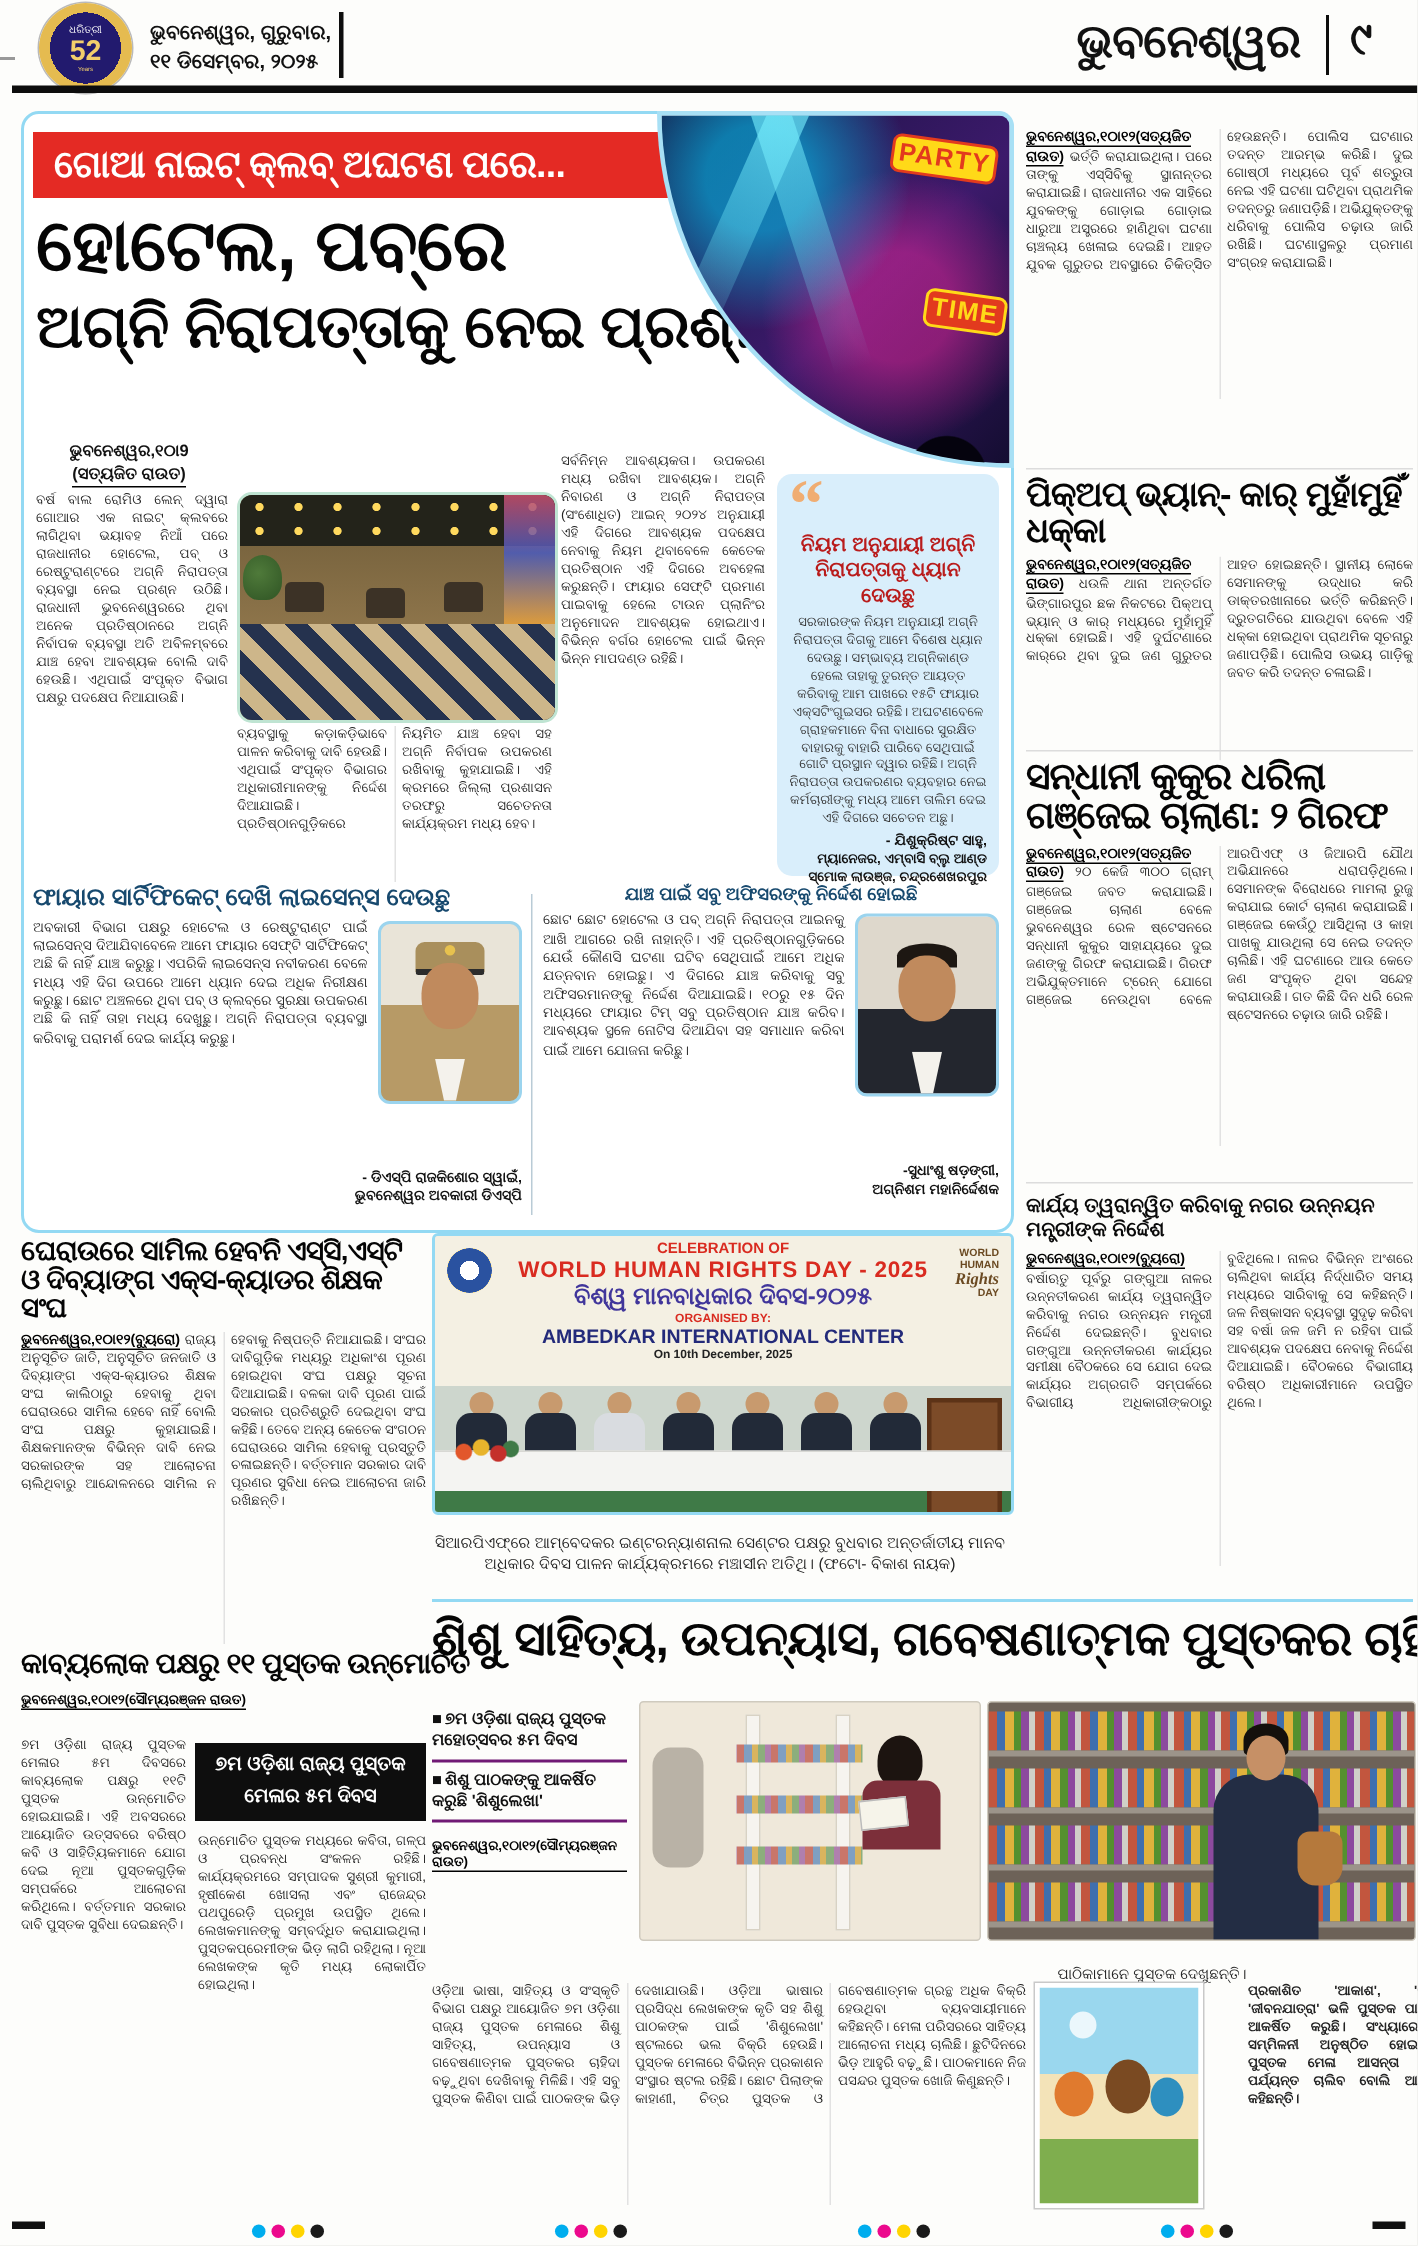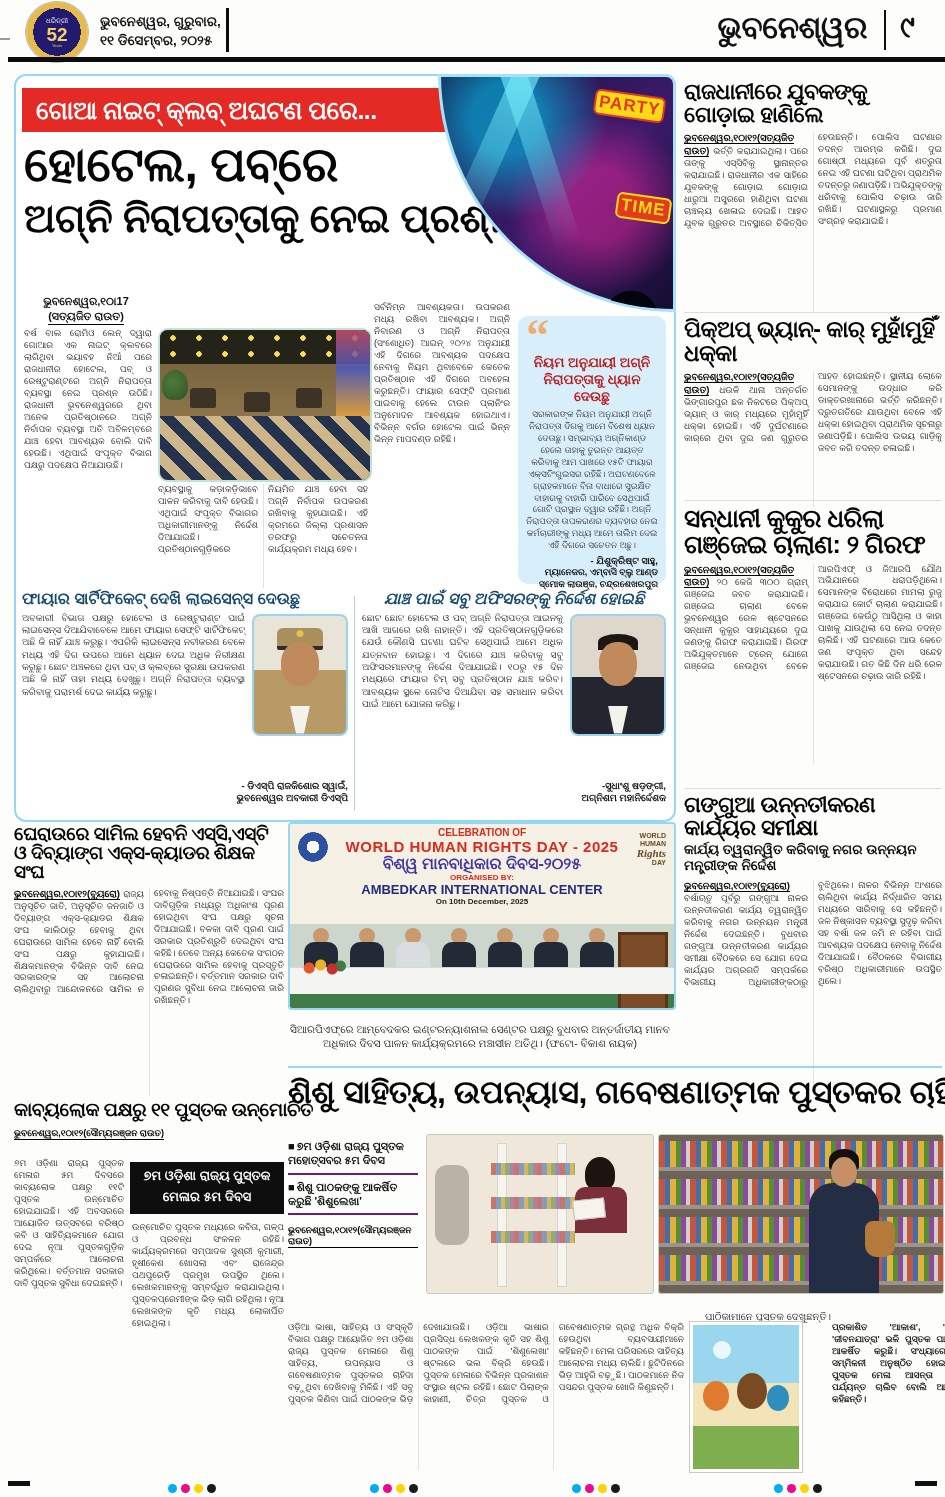--- a/index.html
+++ b/index.html
@@ -146,21 +146,21 @@
 
     <div class="abs clubphoto" style="right:-2px;top:-2px;width:232px;height:232px;">
       <div class="beam" style="left:36px;"></div>
       <div class="beam" style="left:86px;transform:rotate(-18deg);"></div>
       <div class="comic" style="right:8px;top:16px;">PARTY</div>
       <div class="comic" style="right:2px;top:118px;background:#e23a1e;color:#ffd918;border-color:#ffd918;">TIME</div>
       <div class="crowd"></div>
     </div>
 
     <div class="abs" style="left:0;top:218px;width:140px;text-align:center;font-weight:bold;font-size:11px;line-height:1.35;">
-      <div>ଭୁବନେଶ୍ୱର,୧୦ା17</div>
+      <div>ଭୁବନେଶ୍ୱର,୧୦ା9</div>
       <div style="border-bottom:1px solid #000;display:inline-block;">(ସତ୍ୟଜିତ ରାଉତ)</div>
     </div>
 
     <div class="abs bodytxt" style="left:8px;top:252px;width:128px;height:260px;">ବର୍ଷ ବାଲ ରୋମିଓ ଲେନ୍ ଦ୍ୱାରା ଗୋଆର ଏକ ନାଇଟ୍ କ୍ଲବରେ ଲାଗିଥିବା ଭୟାବହ ନିଆଁ ପରେ ରାଜଧାନୀର ହୋଟେଲ, ପବ୍ ଓ ରେଷ୍ଟୁରାଣ୍ଟରେ ଅଗ୍ନି ନିରାପତ୍ତା ବ୍ୟବସ୍ଥା ନେଇ ପ୍ରଶ୍ନ ଉଠିଛି। ରାଜଧାନୀ ଭୁବନେଶ୍ୱରରେ ଥିବା ଅନେକ ପ୍ରତିଷ୍ଠାନରେ ଅଗ୍ନି ନିର୍ବାପକ ବ୍ୟବସ୍ଥା ଅତି ଅବିଳମ୍ବରେ ଯାଞ୍ଚ ହେବା ଆବଶ୍ୟକ ବୋଲି ଦାବି ହେଉଛି। ଏଥିପାଇଁ ସଂପୃକ୍ତ ବିଭାଗ ପକ୍ଷରୁ ପଦକ୍ଷେପ ନିଆଯାଉଛି।</div>
 
     <div class="abs restphoto" style="left:142px;top:252px;width:210px;height:150px;">
       <div class="rest-ceil"></div>
       <div class="rest-mid"></div>
       <div class="chair" style="left:30px;top:58px;"></div>
       <div class="chair" style="left:84px;top:62px;"></div>
@@ -192,36 +192,35 @@
             <div class="head"></div>
             <div class="shirt"></div>
         </div>
         <span>ଅବକାରୀ ବିଭାଗ ପକ୍ଷରୁ ହୋଟେଲ ଓ ରେଷ୍ଟୁରାଣ୍ଟ ପାଇଁ ଲାଇସେନ୍ସ ଦିଆଯିବାବେଳେ ଆମେ ଫାୟାର ସେଫ୍ଟି ସାର୍ଟିଫିକେଟ୍ ଅଛି କି ନାହିଁ ଯାଞ୍ଚ କରୁଛୁ। ଏପରିକି ଲାଇସେନ୍ସ ନବୀକରଣ ବେଳେ ମଧ୍ୟ ଏହି ଦିଗ ଉପରେ ଆମେ ଧ୍ୟାନ ଦେଇ ଅଧିକ ନିରୀକ୍ଷଣ କରୁଛୁ। ଛୋଟ ଅଞ୍ଚଳରେ ଥିବା ପବ୍ ଓ କ୍ଲବ୍‌ରେ ସୁରକ୍ଷା ଉପକରଣ ଅଛି କି ନାହିଁ ତାହା ମଧ୍ୟ ଦେଖୁଛୁ। ଅଗ୍ନି ନିରାପତ୍ତା ବ୍ୟବସ୍ଥା କରିବାକୁ ପରାମର୍ଶ ଦେଇ କାର୍ଯ୍ୟ କରୁଛୁ।</span>
       </div>
       <div class="attr">- ଡିଏସ୍‌ପି ରାଜକିଶୋର ସ୍ୱାଇଁ,</div>
       <div class="attr">ଭୁବନେଶ୍ୱର ଅବକାରୀ ଡିଏସ୍‌ପି</div>
     </div>
 
     <div class="abs" style="left:346px;top:514px;width:304px;height:222px;">
-      <div class="subhl" style="font-size:16px;text-align:center;line-height:1.1;font-style:italic;">ଯାଞ୍ଚ ପାଇଁ ସବୁ ଅଫିସରଙ୍କୁ ନିର୍ଦ୍ଦେଶ ହୋଇଛି</div>
+      <div class="subhl" style="font-size:12px;text-align:center;line-height:1.1;">ଯାଞ୍ଚ ପାଇଁ ସବୁ ଅଫିସରଙ୍କୁ ନିର୍ଦ୍ଦେଶ ହୋଇଛି</div>
       <div class="bodytxt" style="height:168px;margin-top:4px;font-size:9.3px;">
         <div class="portrait p-suit">
           <div class="hair"></div>
             <div class="head"></div>
             <div class="shirt"></div>
         </div>
         <span>ଛୋଟ ଛୋଟ ହୋଟେଲ ଓ ପବ୍ ଅଗ୍ନି ନିରାପତ୍ତା ଆଇନକୁ ଆଖି ଆଗରେ ରଖି ନାହାନ୍ତି। ଏହି ପ୍ରତିଷ୍ଠାନଗୁଡ଼ିକରେ ଯେଉଁ କୌଣସି ଘଟଣା ଘଟିବ ସେଥିପାଇଁ ଆମେ ଅଧିକ ଯତ୍ନବାନ ହୋଇଛୁ। ଏ ଦିଗରେ ଯାଞ୍ଚ କରିବାକୁ ସବୁ ଅଫିସରମାନଙ୍କୁ ନିର୍ଦ୍ଦେଶ ଦିଆଯାଇଛି। ୧୦ରୁ ୧୫ ଦିନ ମଧ୍ୟରେ ଫାୟାର ଟିମ୍ ସବୁ ପ୍ରତିଷ୍ଠାନ ଯାଞ୍ଚ କରିବ। ଆବଶ୍ୟକ ସ୍ଥଳେ ନୋଟିସ ଦିଆଯିବା ସହ ସମାଧାନ କରିବା ପାଇଁ ଆମେ ଯୋଜନା କରିଛୁ।</span>
       </div>
       <div class="attr">-ସୁଧାଂଶୁ ଷଡ଼ଙ୍ଗୀ,</div>
       <div class="attr">ଅଗ୍ନିଶମ ମହାନିର୍ଦ୍ଦେଶକ</div>
     </div>
   </div>
 
   <div class="abs" style="left:684px;top:80px;width:258px;height:226px;">
-    <div class="railhl" style="font-size:22px;">ରାଜଧାନୀରେ ଯୁବକଙ୍କୁ ଗୋଡ଼ାଇ ହାଣିଲେ</div>
     <div class="bodytxt cols2" style="height:180px;margin-top:6px;">
       <span class="dl">ଭୁବନେଶ୍ୱର,୧୦ା୧୨(ସତ୍ୟଜିତ ରାଉତ)</span>
       <span>ଭର୍ତ୍ତି କରାଯାଇଥିଲା। ପରେ ତାଙ୍କୁ ଏସ୍‌ସିବିକୁ ସ୍ଥାନାନ୍ତର କରାଯାଇଛି। ରାଜଧାନୀର ଏକ ସାହିରେ ଯୁବକଙ୍କୁ ଗୋଡ଼ାଇ ଗୋଡ଼ାଇ ଧାରୁଆ ଅସ୍ତ୍ରରେ ହାଣିଥିବା ଘଟଣା ଚାଞ୍ଚଲ୍ୟ ଖେଳାଇ ଦେଇଛି। ଆହତ ଯୁବକ ଗୁରୁତର ଅବସ୍ଥାରେ ଚିକିତ୍ସିତ ହେଉଛନ୍ତି। ପୋଲିସ ଘଟଣାର ତଦନ୍ତ ଆରମ୍ଭ କରିଛି। ଦୁଇ ଗୋଷ୍ଠୀ ମଧ୍ୟରେ ପୂର୍ବ ଶତ୍ରୁତା ନେଇ ଏହି ଘଟଣା ଘଟିଥିବା ପ୍ରାଥମିକ ତଦନ୍ତରୁ ଜଣାପଡ଼ିଛି। ଅଭିଯୁକ୍ତଙ୍କୁ ଧରିବାକୁ ପୋଲିସ ଚଢ଼ାଉ ଜାରି ରଖିଛି। ଘଟଣାସ୍ଥଳରୁ ପ୍ରମାଣ ସଂଗ୍ରହ କରାଯାଇଛି।</span>
     </div>
   </div>
 
   <div class="abs railstory" style="left:684px;top:312px;width:258px;height:182px;">
     <div class="railhl" style="font-size:23px;">ପିକ୍ଅପ୍ ଭ୍ୟାନ୍- କାର୍ ମୁହାଁମୁହିଁ ଧକ୍କା</div>
     <div class="bodytxt cols2" style="height:136px;margin-top:6px;">
       <span class="dl">ଭୁବନେଶ୍ୱର,୧୦ା୧୨(ସତ୍ୟଜିତ ରାଉତ)</span>
@@ -232,21 +231,20 @@
   <div class="abs railstory" style="left:684px;top:500px;width:258px;height:282px;">
     <div class="railhl" style="font-size:25px;">ସନ୍ଧାନୀ କୁକୁର ଧରିଲା</div>
     <div class="railhl" style="font-size:25px;">ଗଞ୍ଜେଇ ଚାଲାଣ: ୨ ଗିରଫ</div>
     <div class="bodytxt cols2" style="height:200px;margin-top:6px;">
       <span class="dl">ଭୁବନେଶ୍ୱର,୧୦ା୧୨(ସତ୍ୟଜିତ ରାଉତ)</span>
       <span>୨୦ କେଜି ୩୦୦ ଗ୍ରାମ୍ ଗଞ୍ଜେଇ ଜବତ କରାଯାଇଛି। ଗଞ୍ଜେଇ ଚାଲାଣ ବେଳେ ଭୁବନେଶ୍ୱର ରେଳ ଷ୍ଟେସନରେ ସନ୍ଧାନୀ କୁକୁର ସାହାଯ୍ୟରେ ଦୁଇ ଜଣଙ୍କୁ ଗିରଫ କରାଯାଇଛି। ଗିରଫ ଅଭିଯୁକ୍ତମାନେ ଟ୍ରେନ୍ ଯୋଗେ ଗଞ୍ଜେଇ ନେଉଥିବା ବେଳେ ଆରପିଏଫ୍ ଓ ଜିଆରପି ଯୌଥ ଅଭିଯାନରେ ଧରାପଡ଼ିଥିଲେ। ସେମାନଙ୍କ ବିରୋଧରେ ମାମଲା ରୁଜୁ କରାଯାଇ କୋର୍ଟ ଚାଲାଣ କରାଯାଇଛି। ଗଞ୍ଜେଇ କେଉଁଠୁ ଆସିଥିଲା ଓ କାହା ପାଖକୁ ଯାଉଥିଲା ସେ ନେଇ ତଦନ୍ତ ଚାଲିଛି। ଏହି ଘଟଣାରେ ଆଉ କେତେ ଜଣ ସଂପୃକ୍ତ ଥିବା ସନ୍ଦେହ କରାଯାଉଛି। ଗତ କିଛି ଦିନ ଧରି ରେଳ ଷ୍ଟେସନରେ ଚଢ଼ାଉ ଜାରି ରହିଛି।</span>
     </div>
   </div>
 
   <div class="abs railstory" style="left:684px;top:788px;width:258px;height:292px;">
-    <div class="railhl" style="font-size:22px;">ଗଙ୍ଗୁଆ ଉନ୍ନତୀକରଣ କାର୍ଯ୍ୟର ସମୀକ୍ଷା</div>
     <div class="subhl" style="font-size:13.5px;margin-top:3px;color:#0a0a0a;">କାର୍ଯ୍ୟ ତ୍ୱରାନ୍ୱିତ କରିବାକୁ ନଗର ଉନ୍ନୟନ ମନ୍ତ୍ରୀଙ୍କ ନିର୍ଦ୍ଦେଶ</div>
     <div class="bodytxt cols2" style="height:210px;margin-top:6px;">
       <span class="dl">ଭୁବନେଶ୍ୱର,୧୦ା୧୨(ବ୍ୟୁରୋ)</span>
       <span>ବର୍ଷାଋତୁ ପୂର୍ବରୁ ଗଙ୍ଗୁଆ ନାଳର ଉନ୍ନତୀକରଣ କାର୍ଯ୍ୟ ତ୍ୱରାନ୍ୱିତ କରିବାକୁ ନଗର ଉନ୍ନୟନ ମନ୍ତ୍ରୀ ନିର୍ଦ୍ଦେଶ ଦେଇଛନ୍ତି। ବୁଧବାର ଗଙ୍ଗୁଆ ଉନ୍ନତୀକରଣ କାର୍ଯ୍ୟର ସମୀକ୍ଷା ବୈଠକରେ ସେ ଯୋଗ ଦେଇ କାର୍ଯ୍ୟର ଅଗ୍ରଗତି ସମ୍ପର୍କରେ ବିଭାଗୀୟ ଅଧିକାରୀଙ୍କଠାରୁ ବୁଝିଥିଲେ। ନାଳର ବିଭିନ୍ନ ଅଂଶରେ ଚାଲିଥିବା କାର୍ଯ୍ୟ ନିର୍ଦ୍ଧାରିତ ସମୟ ମଧ୍ୟରେ ସାରିବାକୁ ସେ କହିଛନ୍ତି। ଜଳ ନିଷ୍କାସନ ବ୍ୟବସ୍ଥା ସୁଦୃଢ଼ କରିବା ସହ ବର୍ଷା ଜଳ ଜମି ନ ରହିବା ପାଇଁ ଆବଶ୍ୟକ ପଦକ୍ଷେପ ନେବାକୁ ନିର୍ଦ୍ଦେଶ ଦିଆଯାଇଛି। ବୈଠକରେ ବିଭାଗୀୟ ବରିଷ୍ଠ ଅଧିକାରୀମାନେ ଉପସ୍ଥିତ ଥିଲେ।</span>
     </div>
   </div>
 
   <div class="abs" style="left:14px;top:824px;width:270px;height:272px;">
     <div class="hl" style="font-size:18.5px;">ଘେରାଉରେ ସାମିଲ ହେବନି ଏସ୍ସି,ଏସ୍ଟି</div>
     <div class="hl" style="font-size:18.5px;">ଓ ଦିବ୍ୟାଙ୍ଗ ଏକ୍ସ-କ୍ୟାଡର ଶିକ୍ଷକ ସଂଘ</div>

